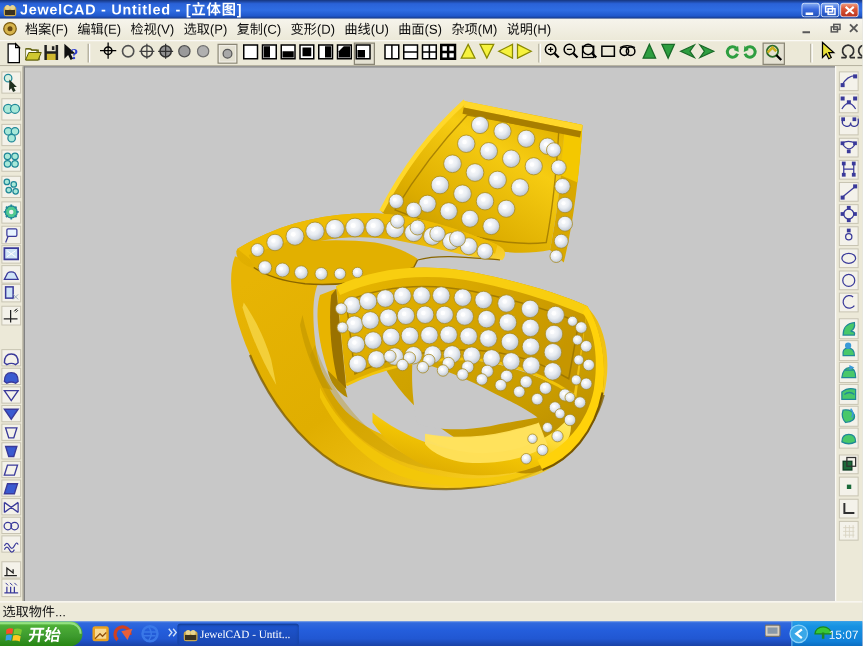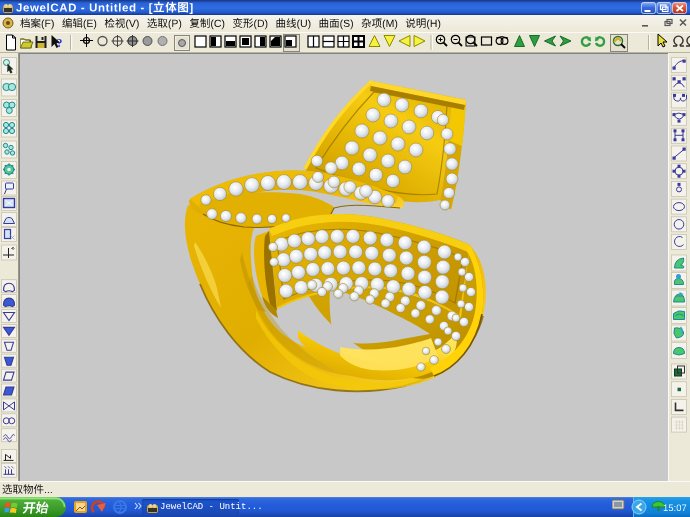--- a/index.html
+++ b/index.html
@@ -841,21 +841,21 @@
       <path d="M47 2.5 q4 5.5 0 11" stroke="#3a78e8" fill="none" stroke-width="1.2"></path>
 <path d="M63 4 l2.5 3 l-2.5 3 M66.5 4 l2.5 3 l-2.5 3" stroke="#cfe0f8" fill="none" stroke-width="1.1"></path>
 </svg>
 <div class="abs" style="left:142px;top:499px;width:97px;height:17px;background:linear-gradient(180deg,#1d55cf,#1a47b2);border-radius:2px;box-shadow:inset 0 1px 2px #123a8a"></div>
 <svg class="abs" style="left:146px;top:501px" width="13" height="13">
       <rect x="1" y="4" width="11" height="8" rx="2" fill="#c9a648"></rect>
       <rect x="2" y="7" width="9" height="4" fill="#3a3220"></rect>
       <circle cx="4.5" cy="5" r="2" fill="#e8d490"></circle>
       <circle cx="8.5" cy="5" r="2" fill="#e8d490"></circle>
     </svg>
-<div class="abs" style="left:160px;top:502px;width:80px;height:13px;font-size:9px;color:#fff;font-family:Liberation Mono, monospace;white-space:nowrap">JewelCAD - Untit...</div>
+<div class="abs" style="left:160px;top:502px;width:80px;height:13px;font-size:9px;color:#fff;font-family:Liberation Serif, serif;white-space:nowrap">JewelCAD - Untit...</div>
 <div class="abs" style="left:633px;top:497px;width:57px;height:20px;background:linear-gradient(180deg,#2aa1e8 0%,#1792e2 20%,#1080d8 80%,#0a6cc0 100%);border-left:1px solid #5ab8f0"></div>
 <svg class="abs" style="left:612px;top:497px" width="78" height="20">
 <rect x="0" y="3" width="12" height="9" rx="1" fill="#d8d0c0" stroke="#707070"></rect>
       <rect x="2" y="5" width="8" height="5" fill="#8898a8"></rect>
 <circle cx="27" cy="10" r="7" fill="#3aa8e8" stroke="#88d0f8" stroke-width="1"></circle>
       <path d="M29.5 6.5 L25 10 L29.5 13.5" fill="none" stroke="#ffffff" stroke-width="1.8"></path>
 <path d="M40 10 a6.5 5.5 0 0 1 13 0 z" fill="#38c838" stroke="#1a8a1a"></path>
       <rect x="45.5" y="9" width="2" height="5" fill="#208820"></rect>
 </svg>
 <svg class="abs" style="left:663px;top:502px" width="27" height="12">

